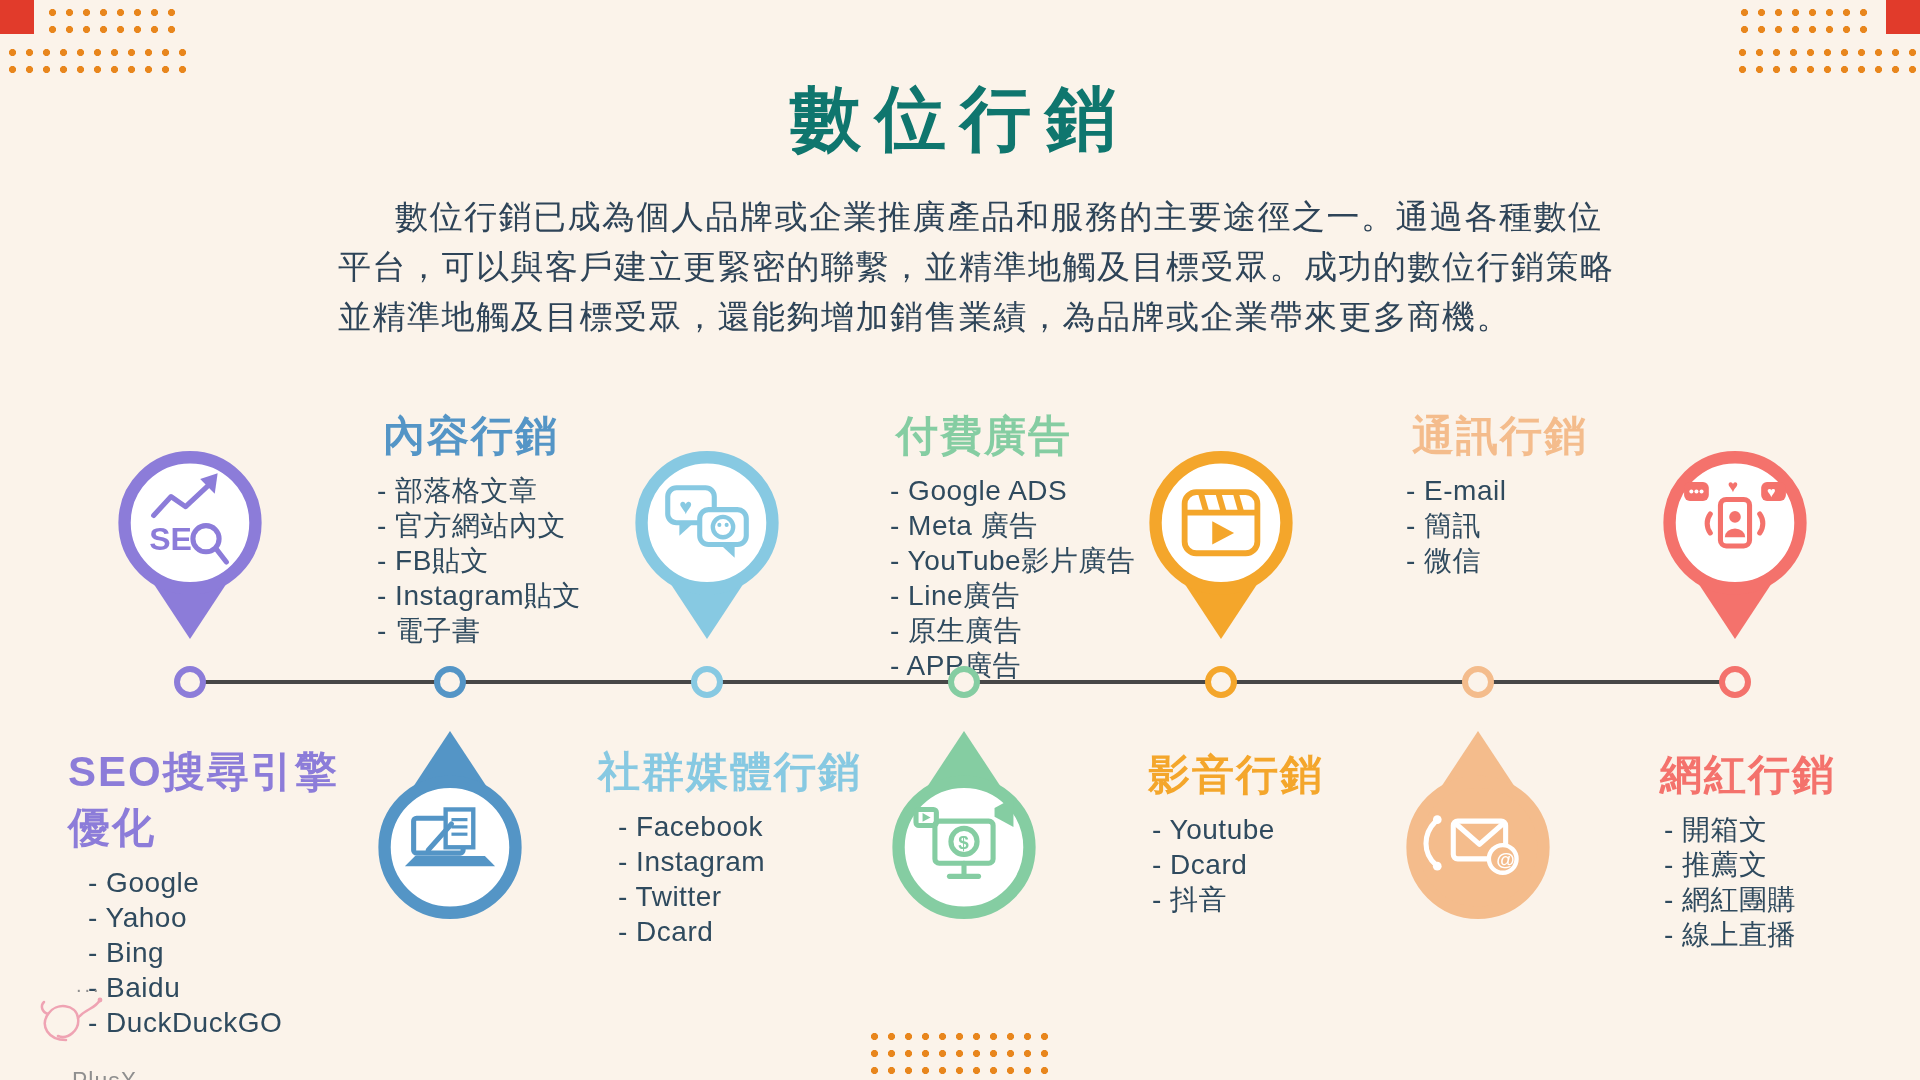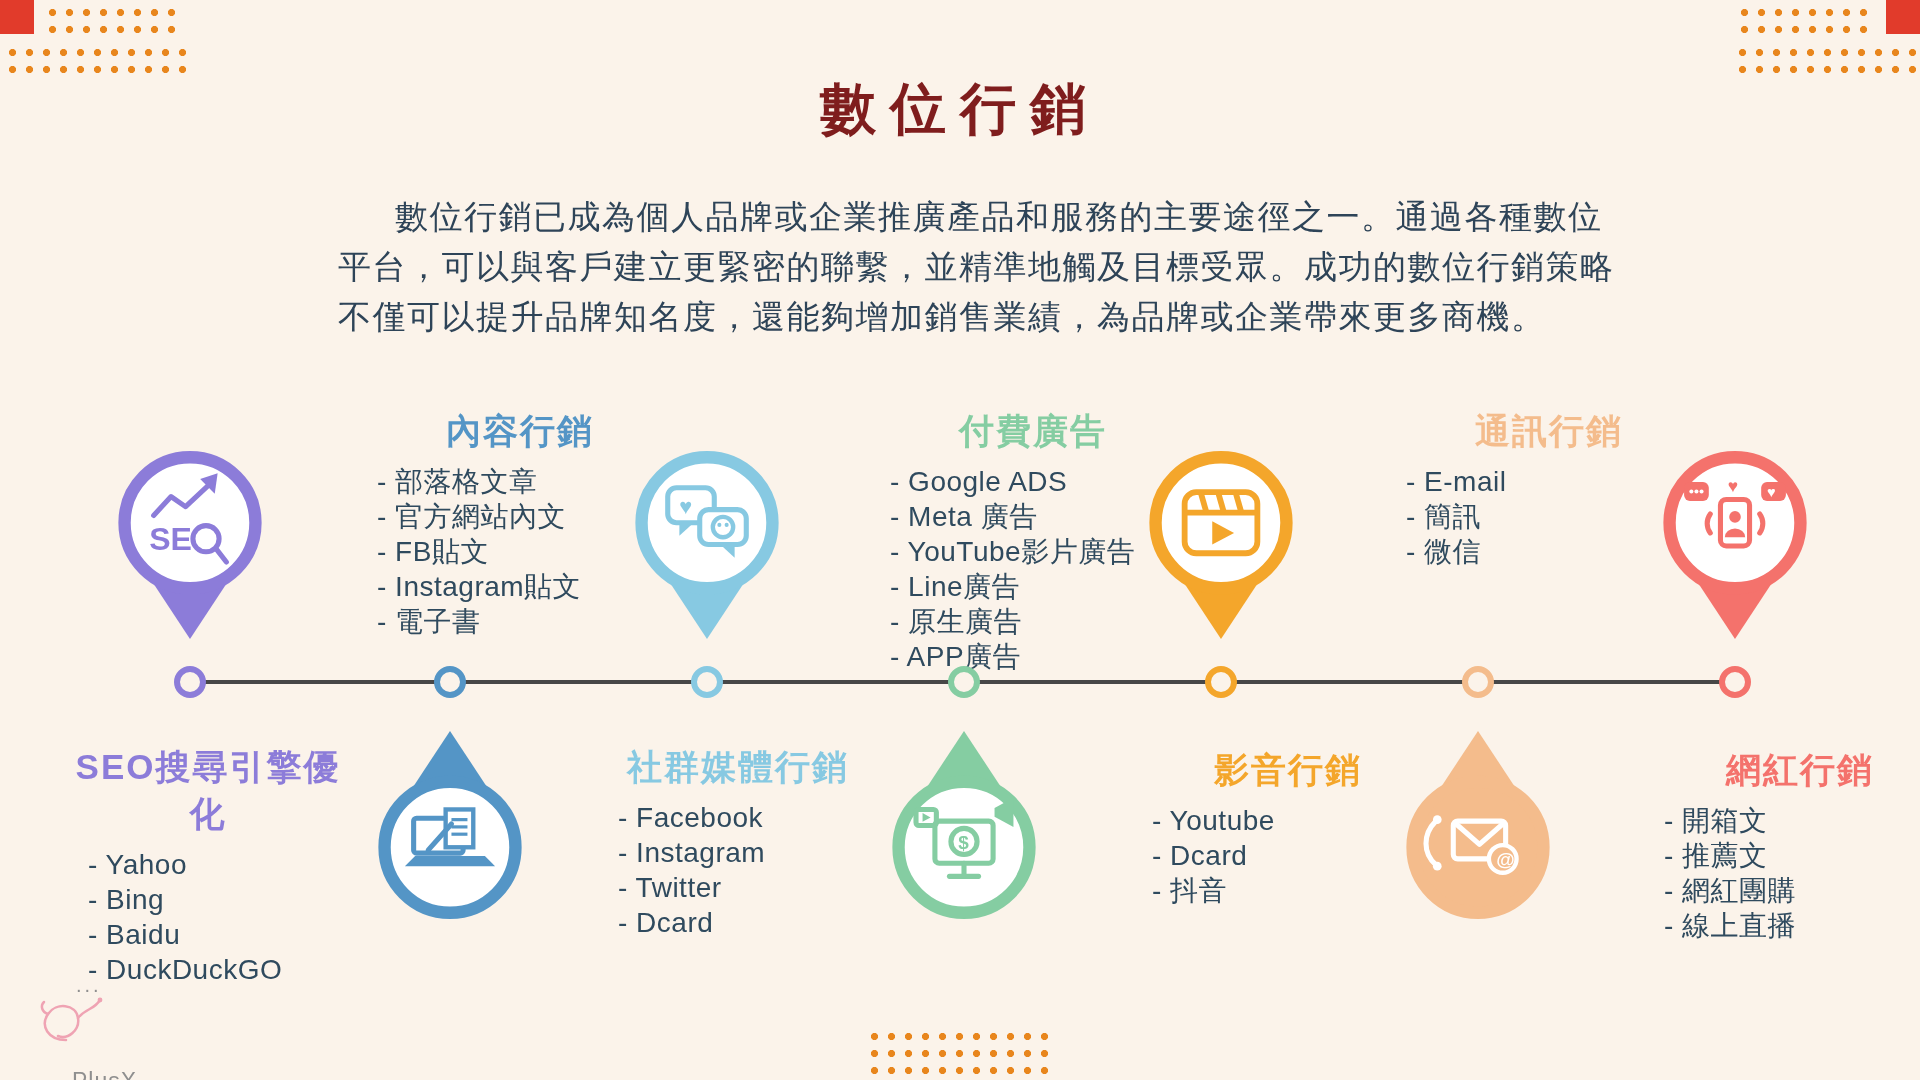--- a/index.html
+++ b/index.html
@@ -7,35 +7,35 @@
   .canvas{position:relative;width:1920px;height:1080px;background:#FBF3EA;overflow:hidden;}
 
   
   .c1{color:#8C7CD9}.c2{color:#5495C6}.c3{color:#87C9E2}.c4{color:#85CDA2}
   .c5{color:#F4A62B}.c6{color:#F4BC8C}.c7{color:#F4726C}
 
   .col{position:absolute;inset:0;}
 
   h1.title{position:absolute;left:0;top:72px;width:100%;margin:0;text-align:center;
     font-family:"DejaVu Serif","Liberation Serif",serif;font-weight:900;
-    font-size:56px;letter-spacing:14px;color:#7f1d1d;}
+    font-size:71px;letter-spacing:14px;color:#0f766e;}
 
   .intro{position:absolute;left:338px;top:192px;width:1300px;
     font-size:33px;line-height:50px;color:#2E4458;letter-spacing:1.5px;}
   .intro div{white-space:nowrap;}
   .intro .indent{text-indent:57px;}
 
   .tl-line{position:absolute;left:190px;top:680px;width:1545px;height:4px;background:#474747;}
   .node{position:absolute;width:32px;height:32px;border-radius:50%;
     border:6px solid currentColor;background:#FBF3EA;box-sizing:border-box;}
 
   .pin{position:absolute;}
 
   .tblock{position:absolute;width:280px;}
-  .cat-title{font-size:35px;font-weight:bold;letter-spacing:2px;color:currentColor;text-align:center;}
+  .cat-title{font-size:42px;font-weight:bold;letter-spacing:2px;color:currentColor;}
   .above .cat-title{padding-left:6px;}
   .cat-list{list-style:none;margin:9px 0 0;padding:0;font-size:28px;line-height:35px;
     color:#2F4A5E;letter-spacing:.5px;font-weight:500;}
   .pad20{padding-left:20px;}
   .pad4{padding-left:4px;}
 
   .dots{position:absolute;background-image:radial-gradient(circle,#E8861D 3.2px,transparent 3.9px);
     background-size:17px 17px;}
   .corner-square{position:absolute;width:34px;height:34px;background:#E13B2B;}
 
@@ -54,41 +54,42 @@
   <div class="dots" style="left:4px;top:44px;width:182px;height:36px"></div>
   <div class="corner-square" style="left:1886px;top:0"></div>
   <div class="dots" style="left:1736px;top:4px;width:140px;height:36px"></div>
   <div class="dots" style="left:1734px;top:44px;width:182px;height:36px"></div>
   <div class="dots" style="left:866px;top:1028px;width:186px;height:50px"></div>
 
   <h1 class="title">數位行銷</h1>
   <div class="intro">
     <div class="indent">數位行銷已成為個人品牌或企業推廣產品和服務的主要途徑之一。通過各種數位</div>
     <div>平台，可以與客戶建立更緊密的聯繫，並精準地觸及目標受眾。成功的數位行銷策略</div>
-    <div>不僅可以提升品牌知名度，還能夠增加銷售業績，為品牌或企業帶來更多商機。</div>
+    <div>並精準地觸及目標受眾，還能夠增加銷售業績，為品牌或企業帶來更多商機。</div>
   </div>
 
   <div class="tl-line"></div>
 
   <div class="col c1">
     <svg class="pin" style="left:110px;top:450px" width="160" height="192" viewBox="0 0 110 132">
       <polygon points="26,86 84,86 55,130" fill="currentColor"></polygon>
       <circle cx="55" cy="50" r="45" fill="#FFFFFF" stroke="currentColor" stroke-width="8.5"></circle>
       <g stroke="currentColor" fill="none" stroke-width="3.5" stroke-linecap="round" stroke-linejoin="round">
         <polyline points="30,45 42,32 52,39 68,24"></polyline>
         <circle cx="66" cy="61" r="9"></circle>
         <line x1="73" y1="68" x2="80" y2="77"></line>
       </g>
       <polygon points="74,16 62,20 72,30" fill="currentColor"></polygon>
       <text x="27" y="69" font-size="22" font-weight="bold" fill="currentColor">SE</text>
     </svg>
     <span class="node" style="left:174px;top:666px"></span>
     <div class="tblock below" style="left:68px;top:744px">
       <div class="cat-title">SEO搜尋引擎優化</div>
       <ul class="cat-list pad20">
+        <li>- Google</li>
         <li>- Yahoo</li>
         <li>- Bing</li>
         <li>- Baidu</li>
         <li>- DuckDuckGO</li>
       </ul>
     </div>
   </div>
 
   <div class="col c2">
     <div class="tblock above" style="left:377px;top:408px">

